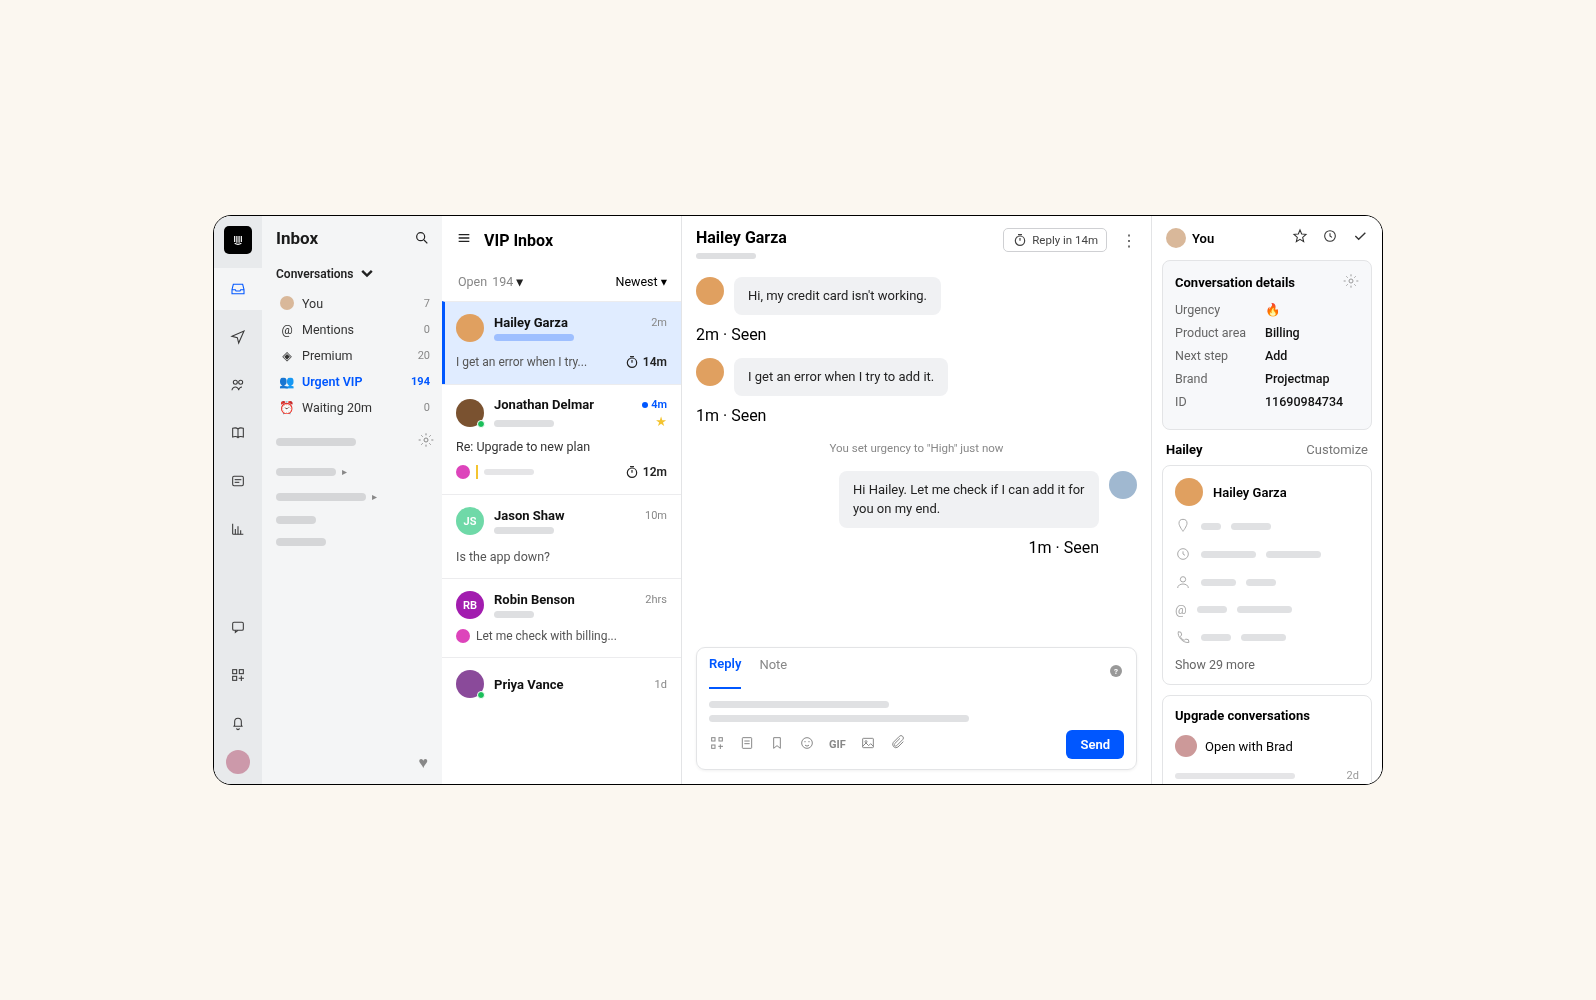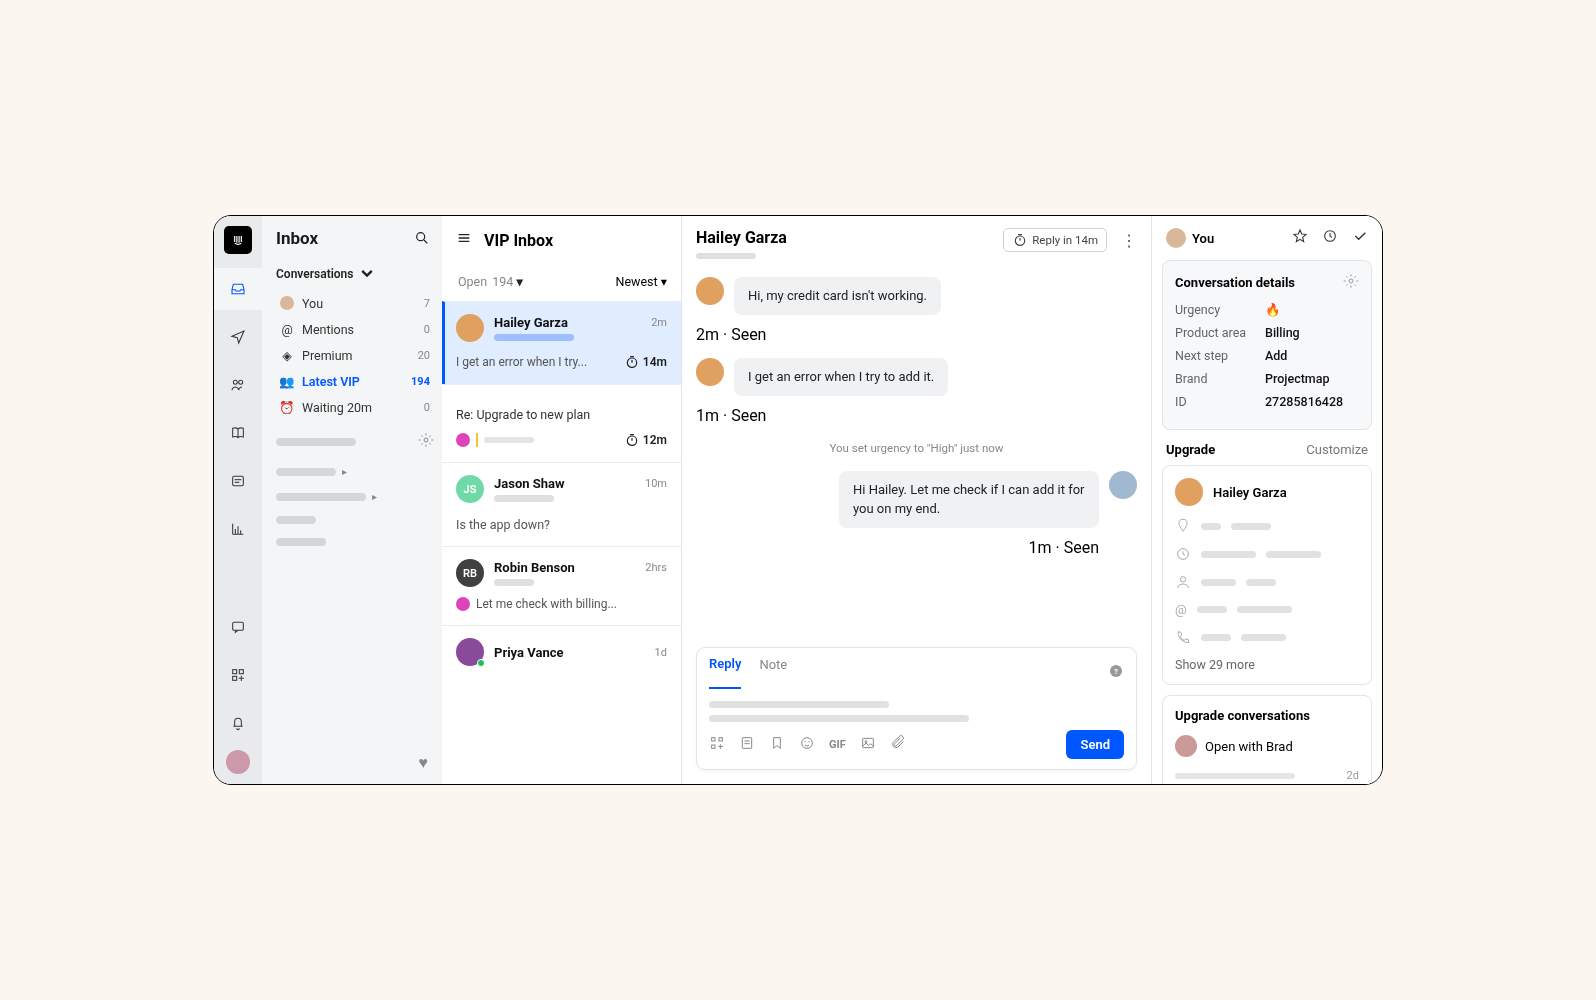--- a/index.html
+++ b/index.html
@@ -203,21 +203,21 @@
       <li>
           <span class="left">
             <span class="icon">◈</span>
             <span>Premium</span>
           </span>
           <span class="count">20</span>
         </li>
       <li class="active">
           <span class="left">
             <span class="icon">👥</span>
-            <span>Latest VIP</span>
+            <span>Urgent VIP</span>
           </span>
           <span class="count">194</span>
         </li>
       <li>
           <span class="left">
             <span class="icon" style="color:#e76">⏰</span>
             <span>Waiting 20m</span>
           </span>
           <span class="count">0</span>
         </li>
@@ -279,20 +279,38 @@
               <svg viewBox="0 0 24 24" width="12" height="12">
                 <circle cx="12" cy="13" r="7" fill="none" stroke="currentColor" stroke-width="1.8"></circle>
                 <line x1="12" y1="9" x2="12" y2="13" stroke="currentColor" stroke-width="1.8"></line>
                 <line x1="9" y1="4" x2="15" y2="4" stroke="currentColor" stroke-width="1.8"></line>
               </svg>
               <span>14m</span>
             </span>
           </div>
       </div>
       <div class="conv">
+        <div class="top">
+          <div class="avatar" style="background:#7a5230">
+              <div class="dot"></div>
+            </div>
+          <div style="flex:1">
+            <div style="display:flex;justify-content:space-between;align-items:center;">
+                <span class="name">Jonathan Delmar</span>
+                <span class="time blue">
+                  <span style="width:6px;height:6px;background:#0057ff;border-radius:50%;display:inline-block"></span>
+                  <span>4m</span>
+                </span>
+              </div>
+            <div style="display:flex;justify-content:space-between;align-items:center;margin-top:2px;">
+                <div class="bar" style="background:#dedfe1;width:60px"></div>
+                <span class="star">★</span>
+              </div>
+          </div>
+        </div>
         <div style="font-size:12.5px;color:#333;margin-top:10px">Re: Upgrade to new plan</div>
         <div class="mini">
             <span class="av"></span>
             <span style="width:2px;height:14px;background:#f4c430"></span>
             <div style="flex:1;height:6px;background:#e5e5e7;border-radius:3px;max-width:50px"></div>
             <span class="sla" style="margin-left:auto;color:#222;font-weight:600;font-size:12px;display:flex;align-items:center;gap:3px">
               <svg viewBox="0 0 24 24" width="12" height="12">
                 <circle cx="12" cy="13" r="7" fill="none" stroke="currentColor" stroke-width="1.8"></circle>
                 <line x1="12" y1="9" x2="12" y2="13" stroke="currentColor" stroke-width="1.8"></line>
                 <line x1="9" y1="4" x2="15" y2="4" stroke="currentColor" stroke-width="1.8"></line>
@@ -309,21 +327,21 @@
                 <span class="name">Jason Shaw</span>
                 <span class="time">10m</span>
               </div>
             <div class="bar" style="background:#dedfe1;width:60px"></div>
           </div>
         </div>
         <div style="font-size:12.5px;color:#555;margin-top:14px">Is the app down?</div>
       </div>
       <div class="conv">
         <div class="top">
-          <div class="avatar" style="background:#404040;color:#fff;display:flex;align-items:center;justify-content:center;font-size:11px;font-weight:600">RB</div>
+          <div class="avatar" style="background:#a21caf;color:#fff;display:flex;align-items:center;justify-content:center;font-size:11px;font-weight:600">RB</div>
           <div style="flex:1">
             <div style="display:flex;justify-content:space-between;">
                 <span class="name">Robin Benson</span>
                 <span class="time">2hrs</span>
               </div>
             <div class="bar" style="background:#dedfe1;width:40px"></div>
           </div>
         </div>
         <div class="mini">
             <span class="av"></span>
@@ -472,25 +490,25 @@
       <div class="kv">
           <span class="k">Next step</span>
           <span class="v">Add</span>
         </div>
       <div class="kv">
           <span class="k">Brand</span>
           <span class="v">Projectmap</span>
         </div>
       <div class="kv">
           <span class="k">ID</span>
-          <span class="v">27285816428</span>
+          <span class="v">11690984734</span>
         </div>
     </div>
     <div class="related-hdr">
-      <span class="title">Upgrade</span>
+      <span class="title">Hailey</span>
       <span class="cust">Customize</span>
     </div>
     <div class="card white contact">
       <div class="person">
           <span class="av"></span>
           <span>Hailey Garza</span>
         </div>
       <div class="line">
           <svg viewBox="0 0 24 24" width="13" height="13">
             <path d="M12 2a6 6 0 016 6c0 4-6 12-6 12S6 12 6 8a6 6 0 016-6z" fill="none" stroke="currentColor" stroke-width="1.5"></path>

